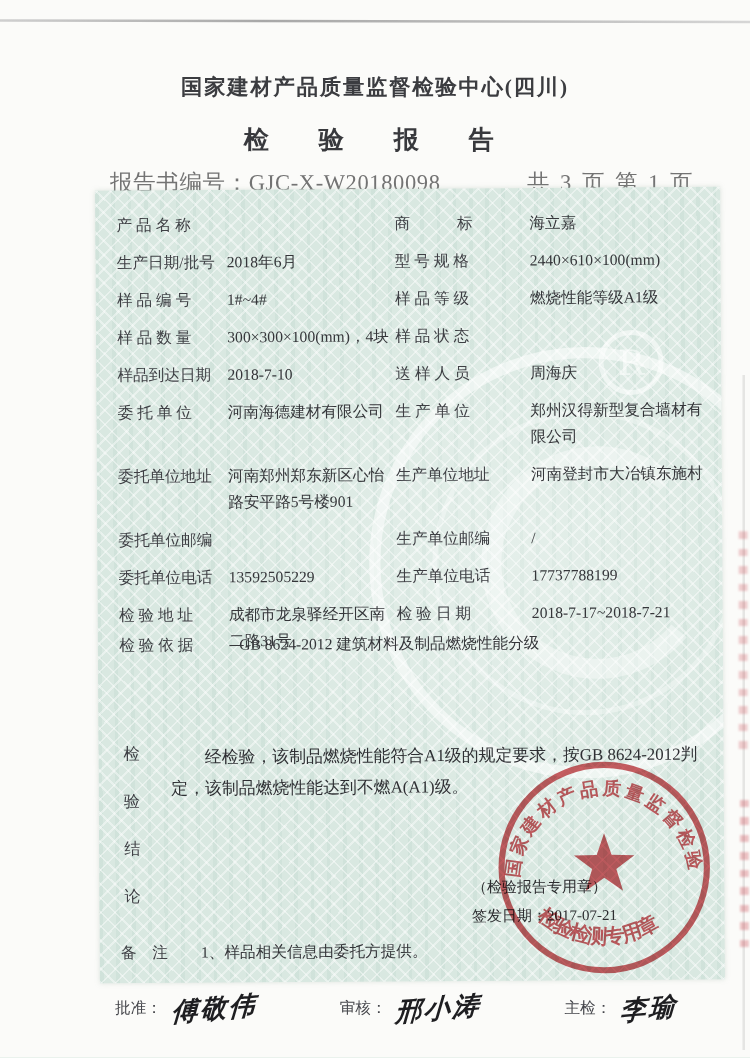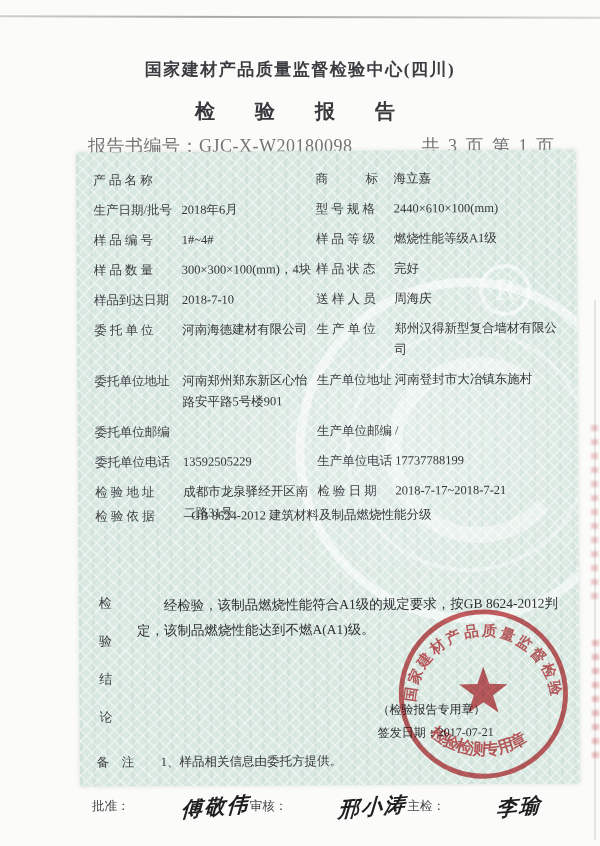--- a/index.html
+++ b/index.html
@@ -56,42 +56,42 @@
   }
   .wm{position:absolute;left:0;top:0;pointer-events:none;}
 
   .rows-block{position:absolute;top:18px;left:17px;right:10px;font-size:12.5px;}
   .row{display:flex;align-items:flex-start;margin-bottom:9px;min-height:21px;line-height:21px;}
   .cell{display:flex;}
   .cell.l{width:47%;}
   .cell.r{width:53%;}
   .lbl{white-space:pre;flex-shrink:0;color:#3e3f44;}
   .cell.l .lbl{width:88px;}
-  .cell.r .lbl{width:78px;}
+  .cell.r .lbl{width:108px;}
   .val{flex:1;color:#35363a;}
 
   .basis-row{position:absolute;top:354px;left:17px;right:10px;display:flex;font-size:12.5px;line-height:21px;}
   .basis-row .lbl{width:96px;}
 
   .conclusion{position:absolute;top:442px;left:12px;right:8px;display:flex;}
   .concl-label{width:38px;padding-left:8px;display:flex;flex-direction:column;gap:20px;font-size:13px;color:#3e3f44;}
   .concl-text{flex:1;font-size:13.5px;line-height:1.85;text-indent:2em;color:#2e2f33;padding-right:4px;}
 
   .stamp-note{position:absolute;left:298px;top:548px;font-size:12px;color:#2d2d30;line-height:1.9;}
   .stamp{position:absolute;left:316px;top:456px;width:176px;height:176px;mix-blend-mode:multiply;opacity:0.93;}
 
   .remark-row{position:absolute;top:600px;left:17px;right:10px;display:flex;font-size:12.5px;line-height:20px;}
   .remark-row .lbl{width:64px;}
 
   
   .sign-row{
     position:absolute;left:92px;right:58px;top:798px;
     display:flex;justify-content:space-between;align-items:flex-start;font-size:12.5px;color:#45464b;
   }
-  .sign-item{display:flex;align-items:flex-start;gap:44px;}
+  .sign-item{display:flex;align-items:flex-start;}
   .sig-name{
     font-style:italic;font-weight:bold;font-size:21px;line-height:1;
     margin-left:7px;margin-top:-2px;color:#1e1e21;
     transform:rotate(-5deg) skewX(-8deg);letter-spacing:2px;
     font-family:"DejaVu Serif",serif;
   }
 </style>
 </head>
 <body>
 
@@ -152,21 +152,20 @@
           <span class="val">燃烧性能等级A1级</span>
         </div>
     </div>
     <div class="row">
       <div class="cell l">
           <span class="lbl">样 品 数 量</span>
           <span class="val">300×300×100(mm)，4块</span>
         </div>
       <div class="cell r">
           <span class="lbl">样 品 状 态</span>
-          <span class="val">完好</span>
         </div>
     </div>
     <div class="row">
       <div class="cell l">
           <span class="lbl">样品到达日期</span>
           <span class="val">2018-7-10</span>
         </div>
       <div class="cell r">
           <span class="lbl">送 样 人 员</span>
           <span class="val">周海庆</span>

